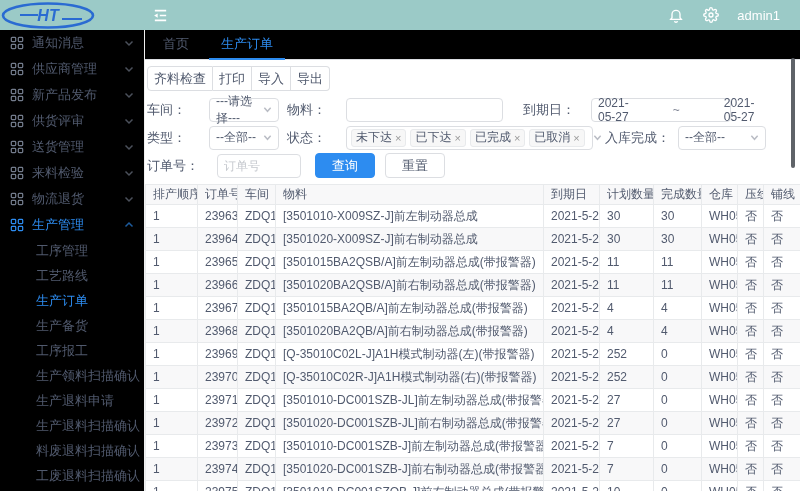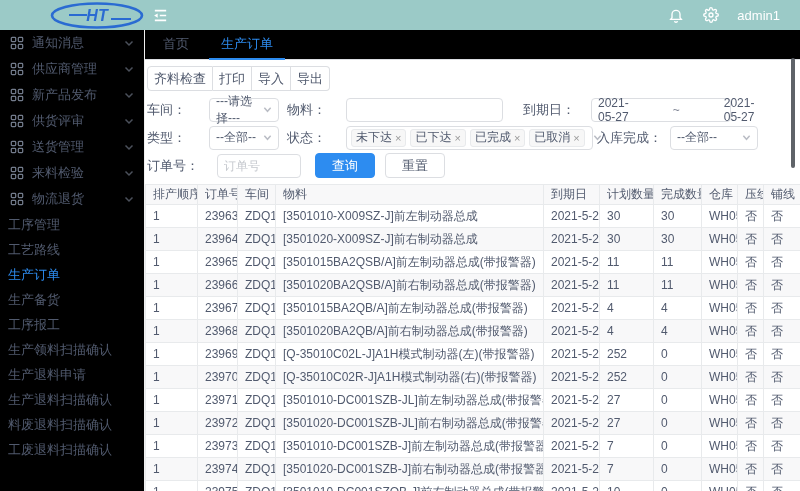--- a/index.html
+++ b/index.html
@@ -1,38 +1,38 @@
 <!DOCTYPE html>
 <html><head>
 <meta charset="utf-8">
 <style>
   * { margin:0; padding:0; box-sizing:border-box; }
   html,body { width:800px; height:491px; overflow:hidden;
     font-family:"Liberation Sans","DejaVu Sans",sans-serif; background:#fff; color:#515a6e; }
 
   
   .topbar { position:relative; height:30px; background:#9bcac7; display:flex; align-items:center; }
-  .logo-zone { width:145px; height:32px; display:flex; align-items:center; justify-content:flex-end; }
+  .logo-zone { width:145px; height:32px; display:flex; align-items:center; justify-content:flex-start; }
   .collapse-btn { width:30px; height:30px; display:flex; align-items:center; justify-content:center; cursor:pointer; }
   .topbar-right { margin-left:auto; display:flex; align-items:center; gap:18px; padding-right:20px; }
   .topbar-icon { width:17px; height:17px; display:flex; align-items:center; justify-content:center; cursor:pointer; }
   .username { color:#fff; font-size:13px; cursor:pointer; }
 
   
   .shell { display:flex; height:461px; }
   .sidebar { width:145px; background:#000000; border-right:1px solid #f0f0f0; overflow:hidden; flex:none; }
   .main { flex:1; min-width:0; display:flex; flex-direction:column; position:relative; }
 
   
   .side-item { height:26px; display:flex; align-items:center; padding:0 10px; cursor:pointer; font-size:13px; color:#515a6e; }
   .side-item .mi { width:14px; height:14px; margin-right:8px; flex:none; }
   .side-item .lbl { flex:1; white-space:nowrap; overflow:hidden; }
   .side-item .chev { width:10px; height:10px; flex:none; opacity:.65; }
   .side-item.active-parent { color:#2d8cf0; }
-  .side-sub { height:25px; line-height:25px; padding-left:8px; font-size:13px; color:#515a6e; cursor:pointer; white-space:nowrap; overflow:hidden; }
+  .side-sub { height:25px; line-height:25px; padding-left:36px; font-size:13px; color:#515a6e; cursor:pointer; white-space:nowrap; overflow:hidden; }
   .side-sub.active { color:#2d8cf0; }
 
   
   .tabbar { height:30px; border-bottom:1px solid #dcdee2; display:flex; align-items:flex-end; padding-left:2px; background:#000000; }
   .tab { height:30px; line-height:30px; padding:0 16px; font-size:13px; color:#515a6e; cursor:pointer; position:relative; }
   .tab.active { color:#2d8cf0; }
   .tab.active::after { content:""; position:absolute; left:4px; right:4px; bottom:-1px; height:2px; background:#2d8cf0; }
 
   
   .toolbar { margin:6px 0 6px 2px; display:inline-flex; }
@@ -50,21 +50,21 @@
   .sel { justify-content:space-between; cursor:pointer; }
   .sel .chev { width:9px; height:9px; opacity:.55; flex:none; margin-left:4px; }
   input.ctl { padding:0 6px; outline:none; }
   input.ctl::placeholder { color:#c5c8ce; }
   .w-label1 { width:38px; }  .w-sel1 { width:70px; }
   .w-label2 { width:35px; margin-left:8px; }
   .w-mat { width:157px; }
   .w-due-label { width:44px; margin-left:20px; }
   .w-date { width:140px; justify-content:space-between; font-size:12px; cursor:pointer;gap:44px; }
   .w-tags { width:247px; padding:0 4px; cursor:pointer; }
-  .w-wc-label { margin-left:4px; }
+  .w-wc-label { margin-left:12px; }
   .w-sel2 { width:88px; margin-left:8px; }
   .w-ord-label { width:46px; }
   .w-ord { width:84px; }
   .tag { display:flex; align-items:center; height:18px; background:#f7f7f7; border:1px solid #e8eaec; border-radius:3px;
     padding:0 4px; margin-right:4px; font-size:12px; color:#515a6e; white-space:nowrap; }
   .tag .x { margin-left:3px; color:#999; font-size:11px; cursor:pointer; }
   .btn { height:25px; padding:0 16px; font-size:13px; border-radius:4px; cursor:pointer; border:1px solid #dcdee2; background:#fff; color:#515a6e; }
   .btn.primary { background:#2d8cf0; border-color:#2d8cf0; color:#fff; margin-left:14px; }
   .btn.plain { margin-left:10px; }
 
@@ -204,20 +204,34 @@
   <g fill="none" stroke="#737c8c" stroke-width="1.4">
     <rect x="1.5" y="1.5" width="5" height="5" rx="1"></rect>
             <rect x="9.5" y="1.5" width="5" height="5" rx="1"></rect>
     <rect x="1.5" y="9.5" width="5" height="5" rx="1"></rect>
             <rect x="9.5" y="9.5" width="5" height="5" rx="1"></rect>
           </g>
         </svg>
         <span class="lbl">物流退货</span>
         <svg class="chev" viewBox="0 0 10 10" fill="none" stroke="#737c8c" stroke-width="1.5">
   <path d="M1.5 3.5L5 7l3.5-3.5"></path>
+        </svg>
+      </div>
+      <div class="side-item active-parent">
+        <svg class="mi" viewBox="0 0 16 16">
+  <g fill="none" stroke="#2d8cf0" stroke-width="1.4">
+    <rect x="1.5" y="1.5" width="5" height="5" rx="1"></rect>
+            <rect x="9.5" y="1.5" width="5" height="5" rx="1"></rect>
+    <rect x="1.5" y="9.5" width="5" height="5" rx="1"></rect>
+            <rect x="9.5" y="9.5" width="5" height="5" rx="1"></rect>
+          </g>
+        </svg>
+        <span class="lbl">生产管理</span>
+        <svg class="chev" viewBox="0 0 10 10" fill="none" stroke="#2d8cf0" stroke-width="1.5">
+  <path d="M1.5 6.5L5 3l3.5 3.5"></path>
         </svg>
       </div>
       <div class="side-sub">工序管理</div>
       <div class="side-sub">工艺路线</div>
       <div class="side-sub active">生产订单</div>
       <div class="side-sub">生产备货</div>
       <div class="side-sub">工序报工</div>
       <div class="side-sub">生产领料扫描确认</div>
       <div class="side-sub">生产退料申请</div>
       <div class="side-sub">生产退料扫描确认</div>

